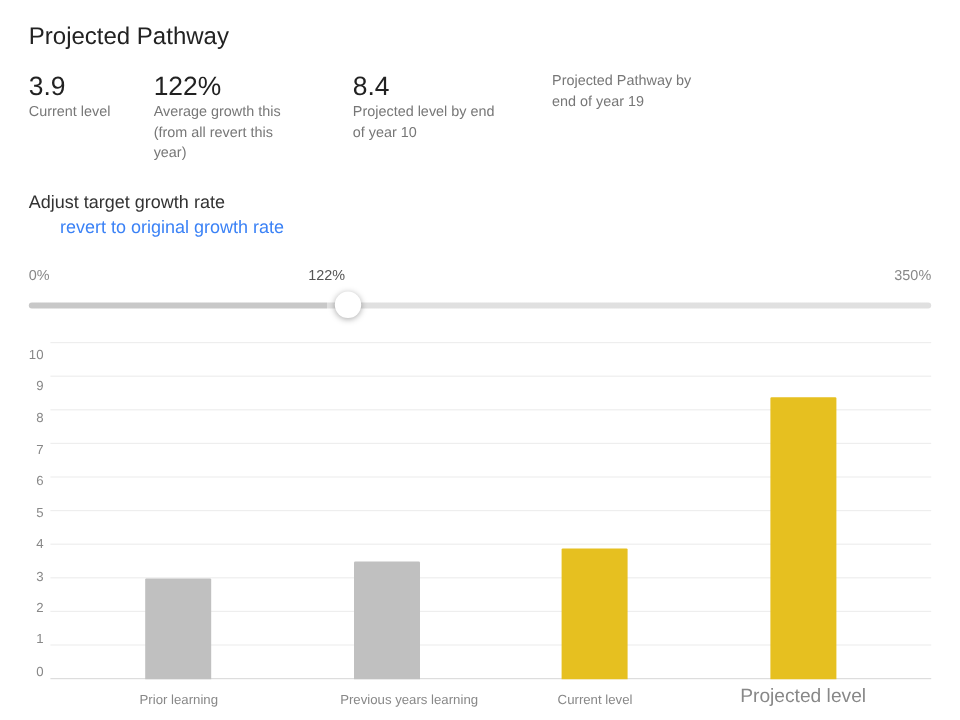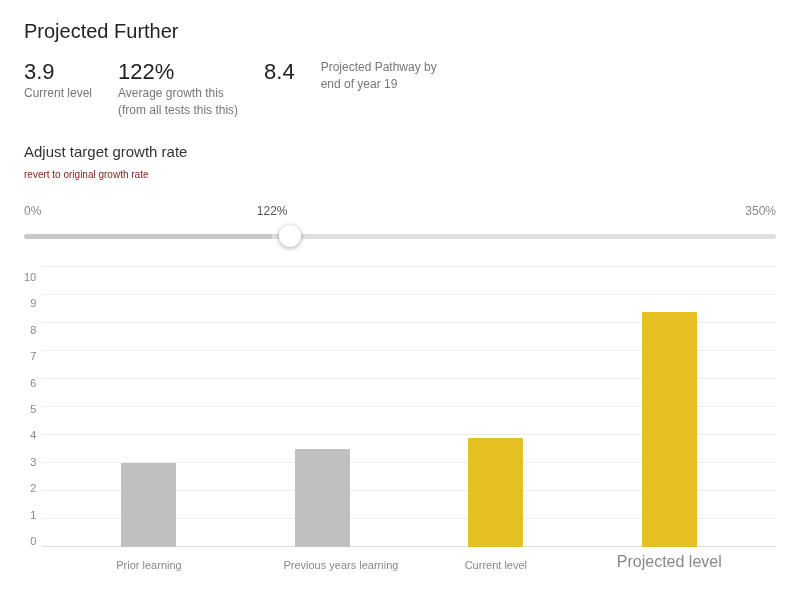--- a/index.html
+++ b/index.html
@@ -13,21 +13,21 @@
     }
     .page-title {
       font-size: 20px;
       font-weight: 400;
       color: #222;
       margin-bottom: 16px;
     }
     .stats-row {
       display: flex;
       align-items: flex-start;
-      gap: 26px;
+      gap: 36px;
       margin-bottom: 24px;
     }
     .stat-item {
       display: flex;
       flex-direction: column;
     }
     .stat-value {
       font-size: 22px;
       font-weight: 400;
       color: #222;
@@ -47,26 +47,27 @@
     .adjust-section {
       margin-bottom: 8px;
     }
     .adjust-title {
       font-size: 15px;
       font-weight: 400;
       color: #333;
       margin-bottom: 4px;
     }
     .revert-link {
-      font-size: 10px;
-      color: #7f1d1d;
+      font-size: 15px;
+      color: #3b82f6;
       cursor: pointer;
       text-decoration: none;
       margin-bottom: 16px;
       display: inline-block;
+      margin-left: 26px;
     }
     .slider-labels {
       display: flex;
       justify-content: space-between;
       font-size: 12px;
       color: #888;
       margin-bottom: 4px;
       position: relative;
     }
     input[type=range] {
@@ -113,34 +114,35 @@
       border-radius: 50%;
       background: #fff;
       box-shadow: 0 1px 5px rgba(0,0,0,0.35);
       cursor: pointer;
       border: none;
     }
   </style>
 </head>
 <body>
 
-<h1 class="page-title">Projected Further</h1>
+<h1 class="page-title">Projected Pathway</h1>
 
 <div class="stats-row">
   <div class="stat-item">
     <span class="stat-value">3.9</span>
     <span class="stat-label">Current level</span>
   </div>
   <div class="stat-item">
     <span class="stat-value">122%</span>
     <span class="stat-label">Average growth this</span>
-    <span class="stat-label">(from all tests this this)</span>
+    <span class="stat-label">(from all revert this year)</span>
   </div>
   <div class="stat-item">
     <span class="stat-value">8.4</span>
+    <span class="stat-label">Projected level by end of year 10</span>
   </div>
   <div class="stat-item">
     <span class="stat-label">Projected Pathway by end of year 19</span>
   </div>
 </div>
 
 <div class="adjust-section">
   <div class="adjust-title">Adjust target growth rate</div>
   <a class="revert-link">revert to original growth rate</a>
 </div>

